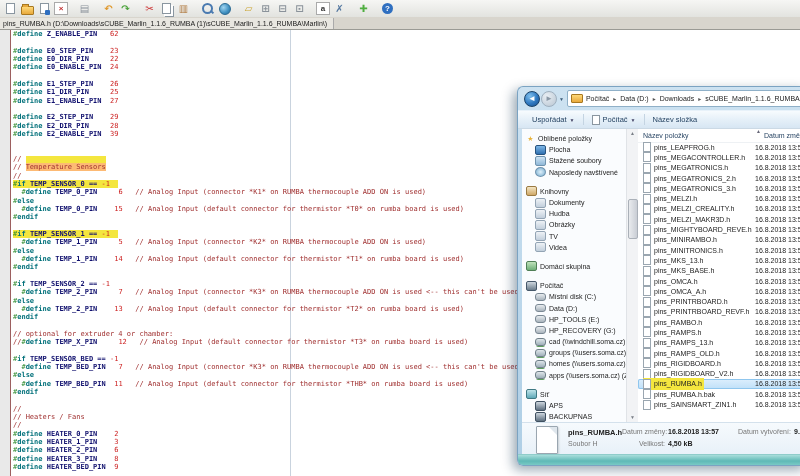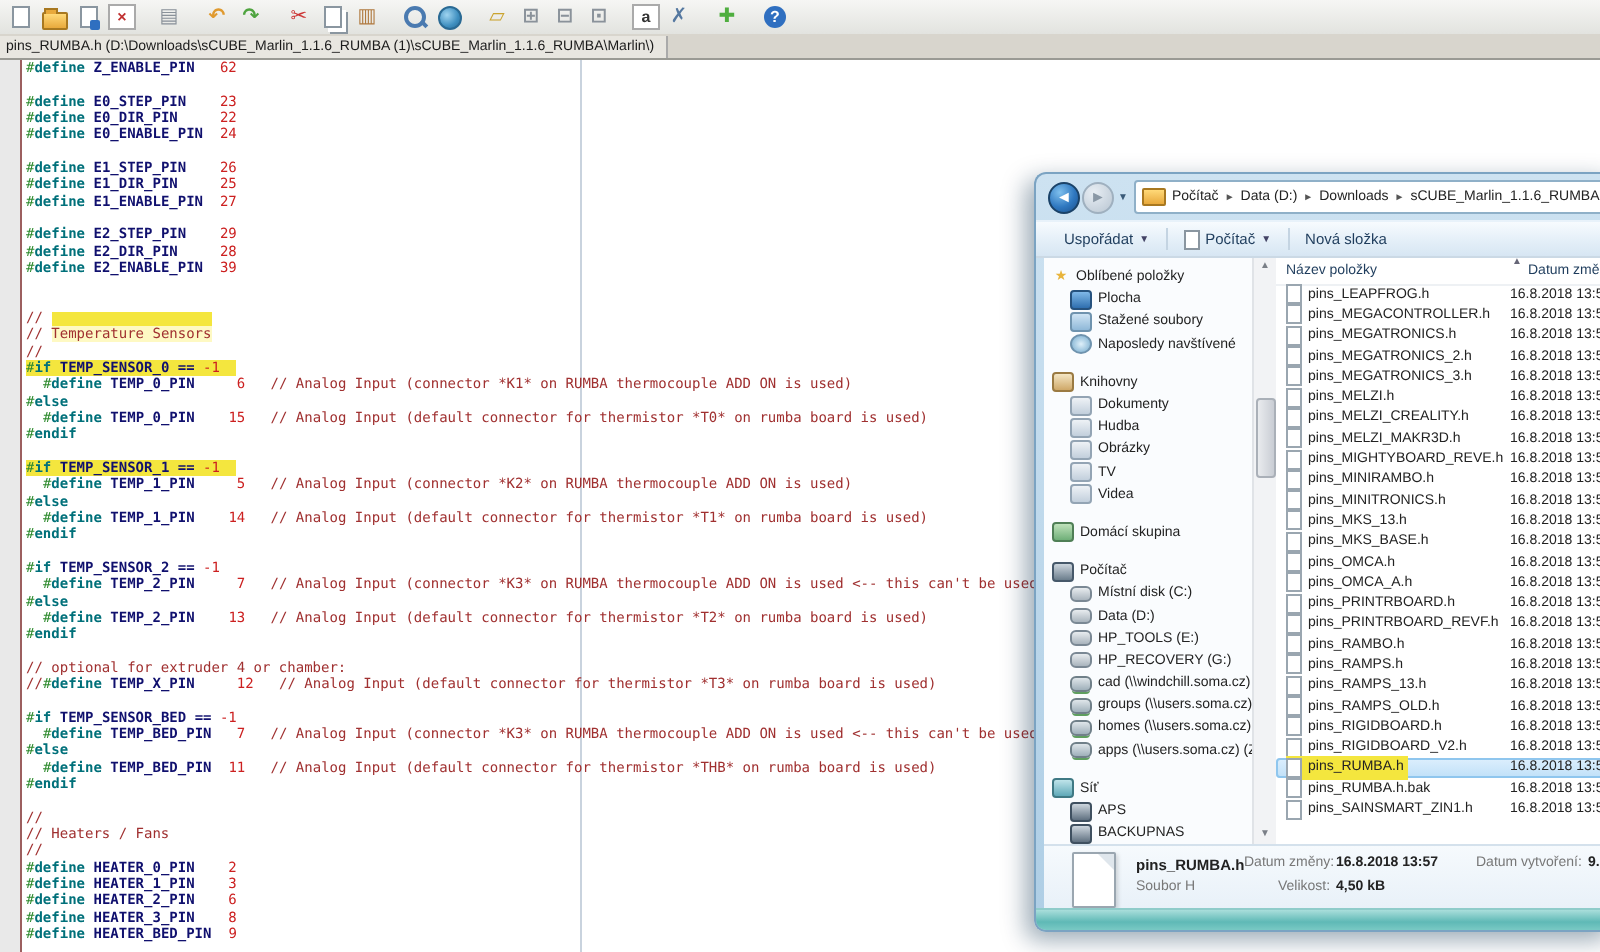--- a/index.html
+++ b/index.html
@@ -30,21 +30,21 @@
   .ed-tab{padding:0 6px 0 3px;height:11px;line-height:11px;background:#e8e6e0;border-right:1px solid #aaa;white-space:nowrap;}
 
   .ed-body{position:absolute;left:0;top:30px;right:0;bottom:0;background:#fff;}
   .gutter{position:absolute;left:0;top:0;bottom:0;width:10px;background:#e9e9e9;border-right:1px solid #9c5f5f;}
   .marginline{position:absolute;left:290px;top:0;bottom:0;width:1px;background:#c9d3de;}
   #code{position:absolute;left:13px;top:0;margin:0;font-family:"DejaVu Sans Mono","Liberation Mono",monospace;
         font-size:7px;line-height:8.33px;}
   .cl{height:8.33px;white-space:pre;}
   .h{color:#2e8b2e;} .k{color:#00707a;font-weight:bold;} .i{color:#10106e;font-weight:bold;}
   .n{color:#cc2020;} .c{color:#a03030;} .o{color:#10106e;font-weight:bold;} .p{color:#222;}
-  .m{background:#f4e63e;} .mt{background:#fef9c3;box-shadow:0 -7px 0 #f4e63e;}
+  .m{background:#f4e63e;} .mt{background:#fdba74;box-shadow:0 -7px 0 #f4e63e;}
 
   
   .window{position:absolute;left:517px;top:86px;width:290px;height:378px;
     background:linear-gradient(#cde2f1,#aecee5);border:1px solid #7ba3c2;border-right:none;
     border-radius:6px 0 0 6px;box-shadow:-4px 4px 12px rgba(0,40,70,.4);}
   .addr{height:23px;display:flex;align-items:center;padding-left:6px;}
   .navbtn{width:14px;height:14px;border-radius:50%;display:flex;align-items:center;justify-content:center;
     color:#fff;font-size:8px;line-height:8px;}
   .navbtn.back{background:radial-gradient(circle at 35% 30%,#7fc0ee,#2f78c0 55%,#1a4f8c);border:1px solid #1a4268;}
   .navbtn.fwd{background:radial-gradient(circle at 35% 30%,#e8eef4,#b9c6d2);border:1px solid #9fb0bf;color:#8a98a6;margin-left:1px;}
@@ -189,21 +189,21 @@
           <span class="car">▼</span>
       </span>
       <span class="cmdsep"></span>
       <span class="cmditem">
         <span class="cmd-pg"></span>
         <span>Počítač</span>
           <span class="car">▼</span>
       </span>
       <span class="cmdsep"></span>
       <span class="cmditem">
-        <span>Nová složka</span>
+        <span>Název složka</span>
       </span>
     </div>
     <div class="xbody">
       <div class="nav" id="navpane">
           <div class="nav-item group">
             <span class="nico ic-star">★</span>
             <span>Oblíbené položky</span>
           </div>
           <div class="nav-item">
             <span class="nico ic-desktop"></span>

